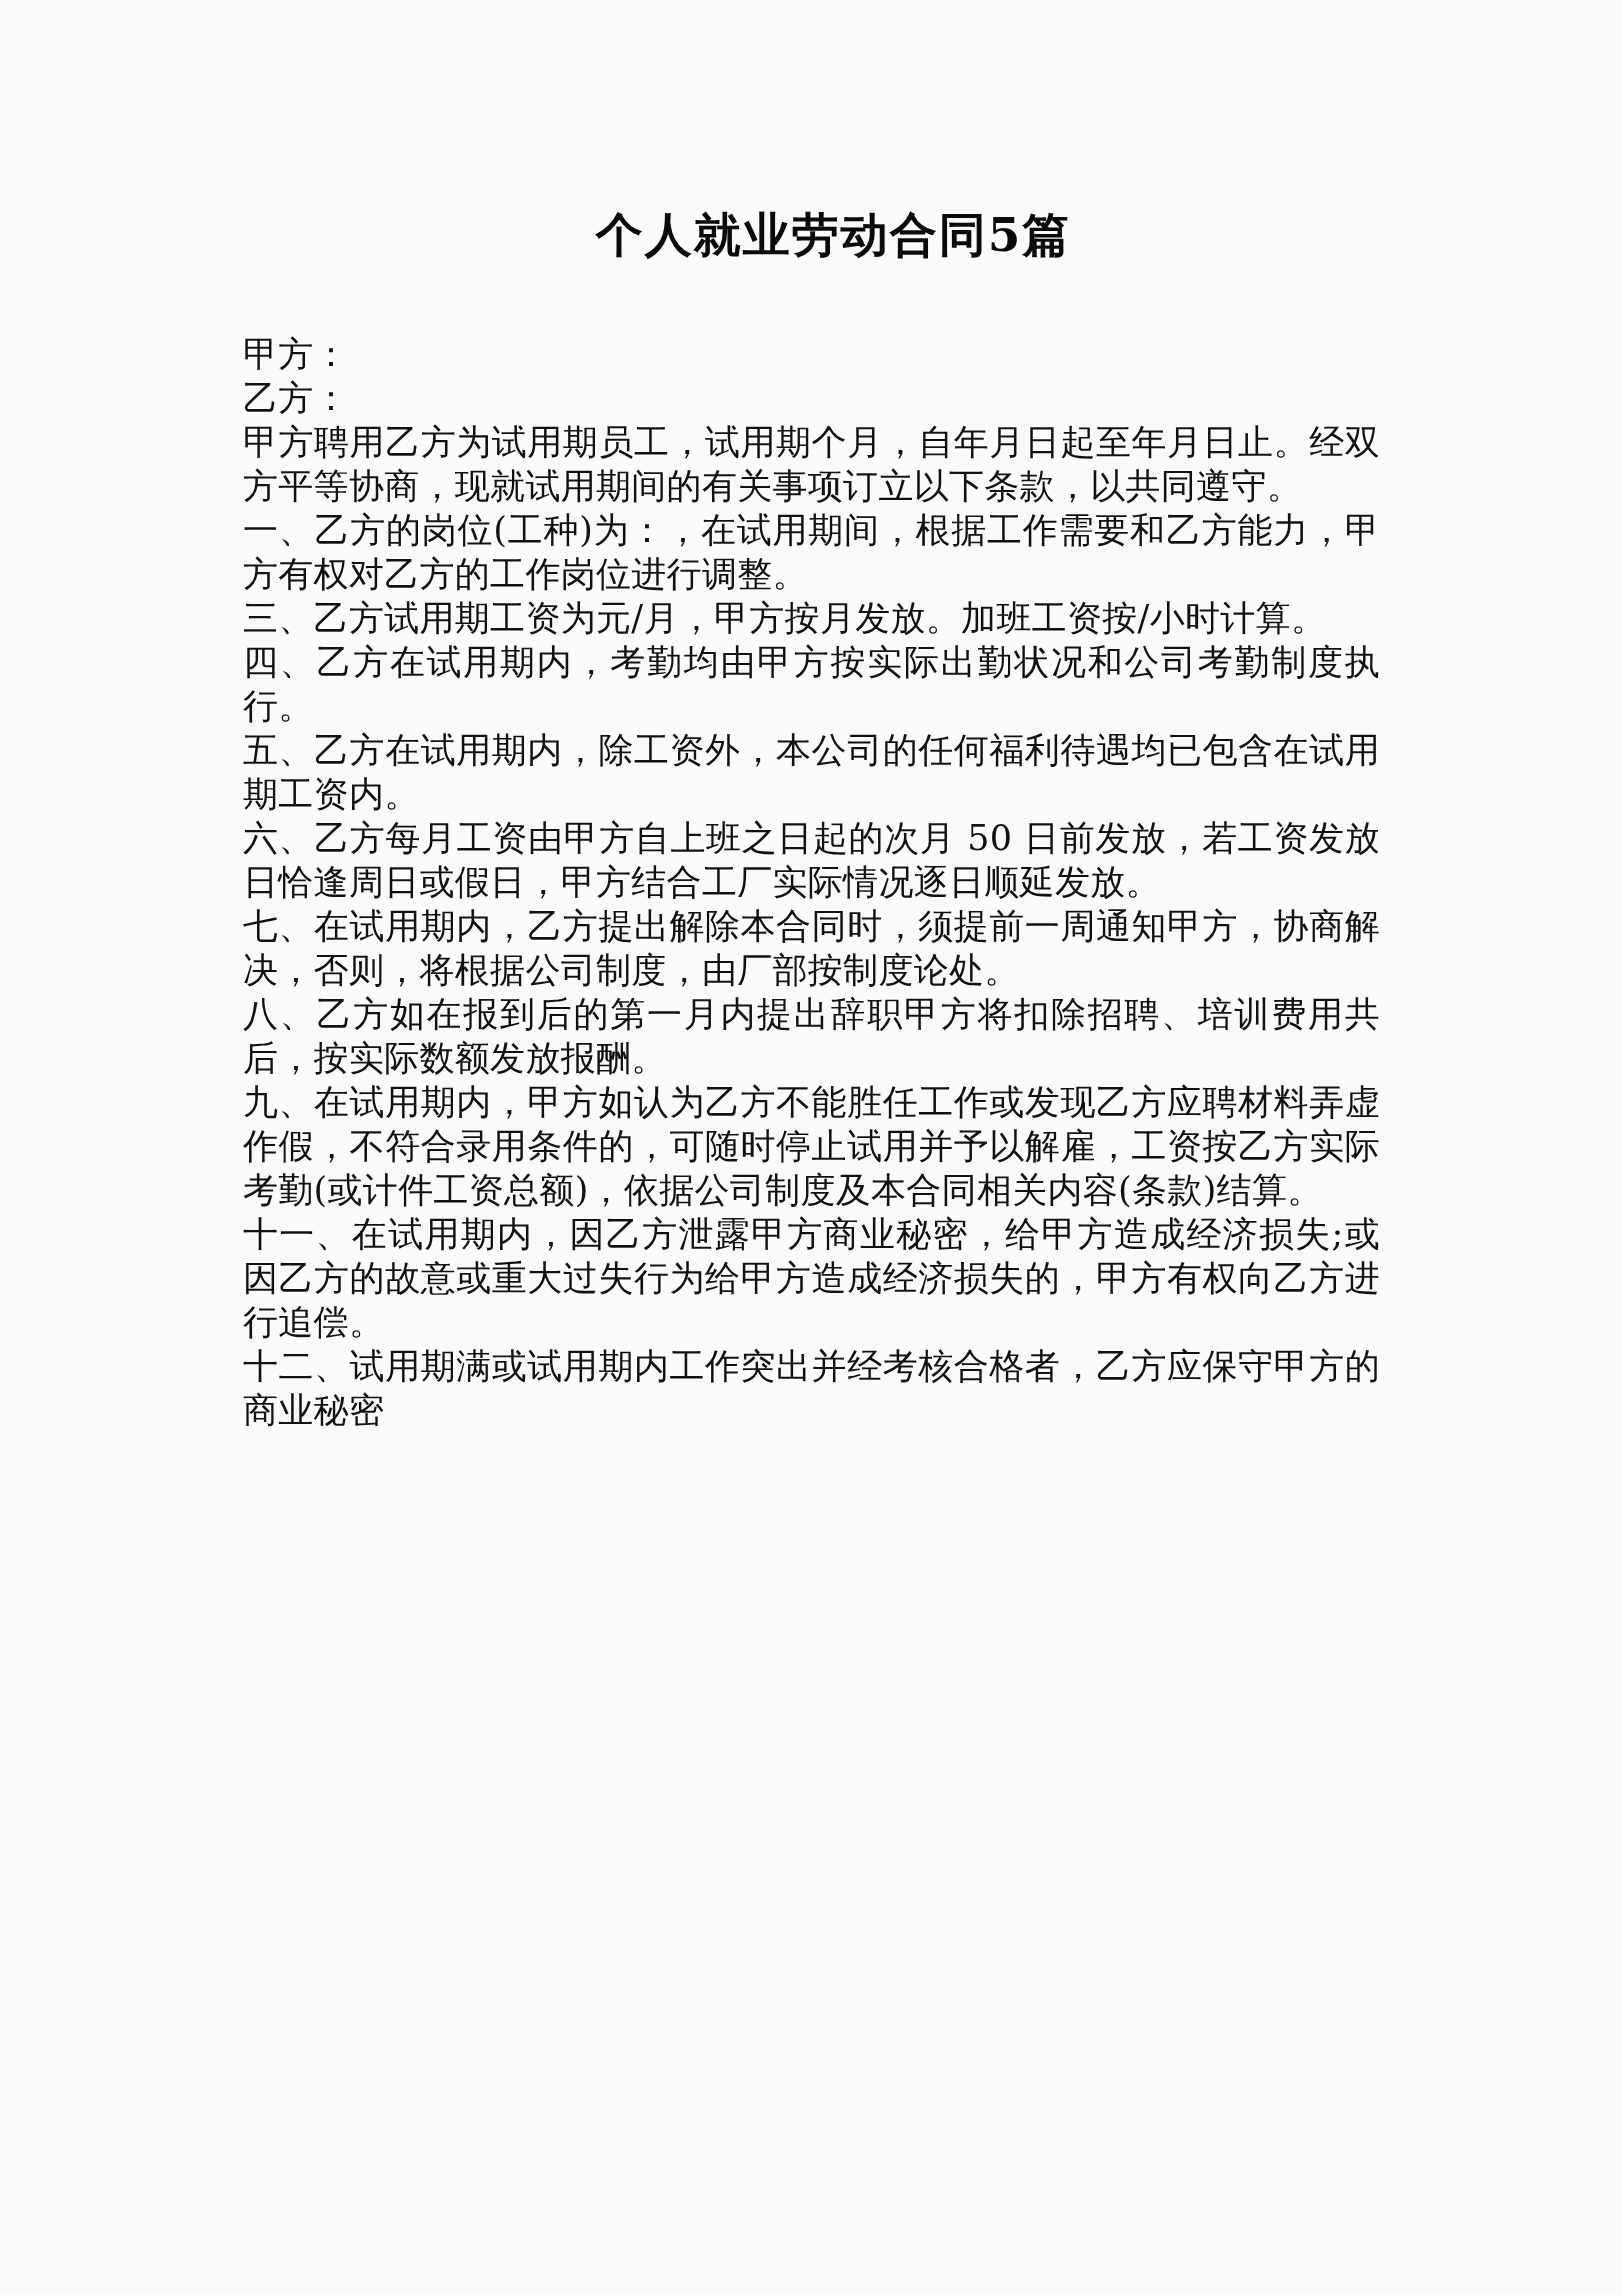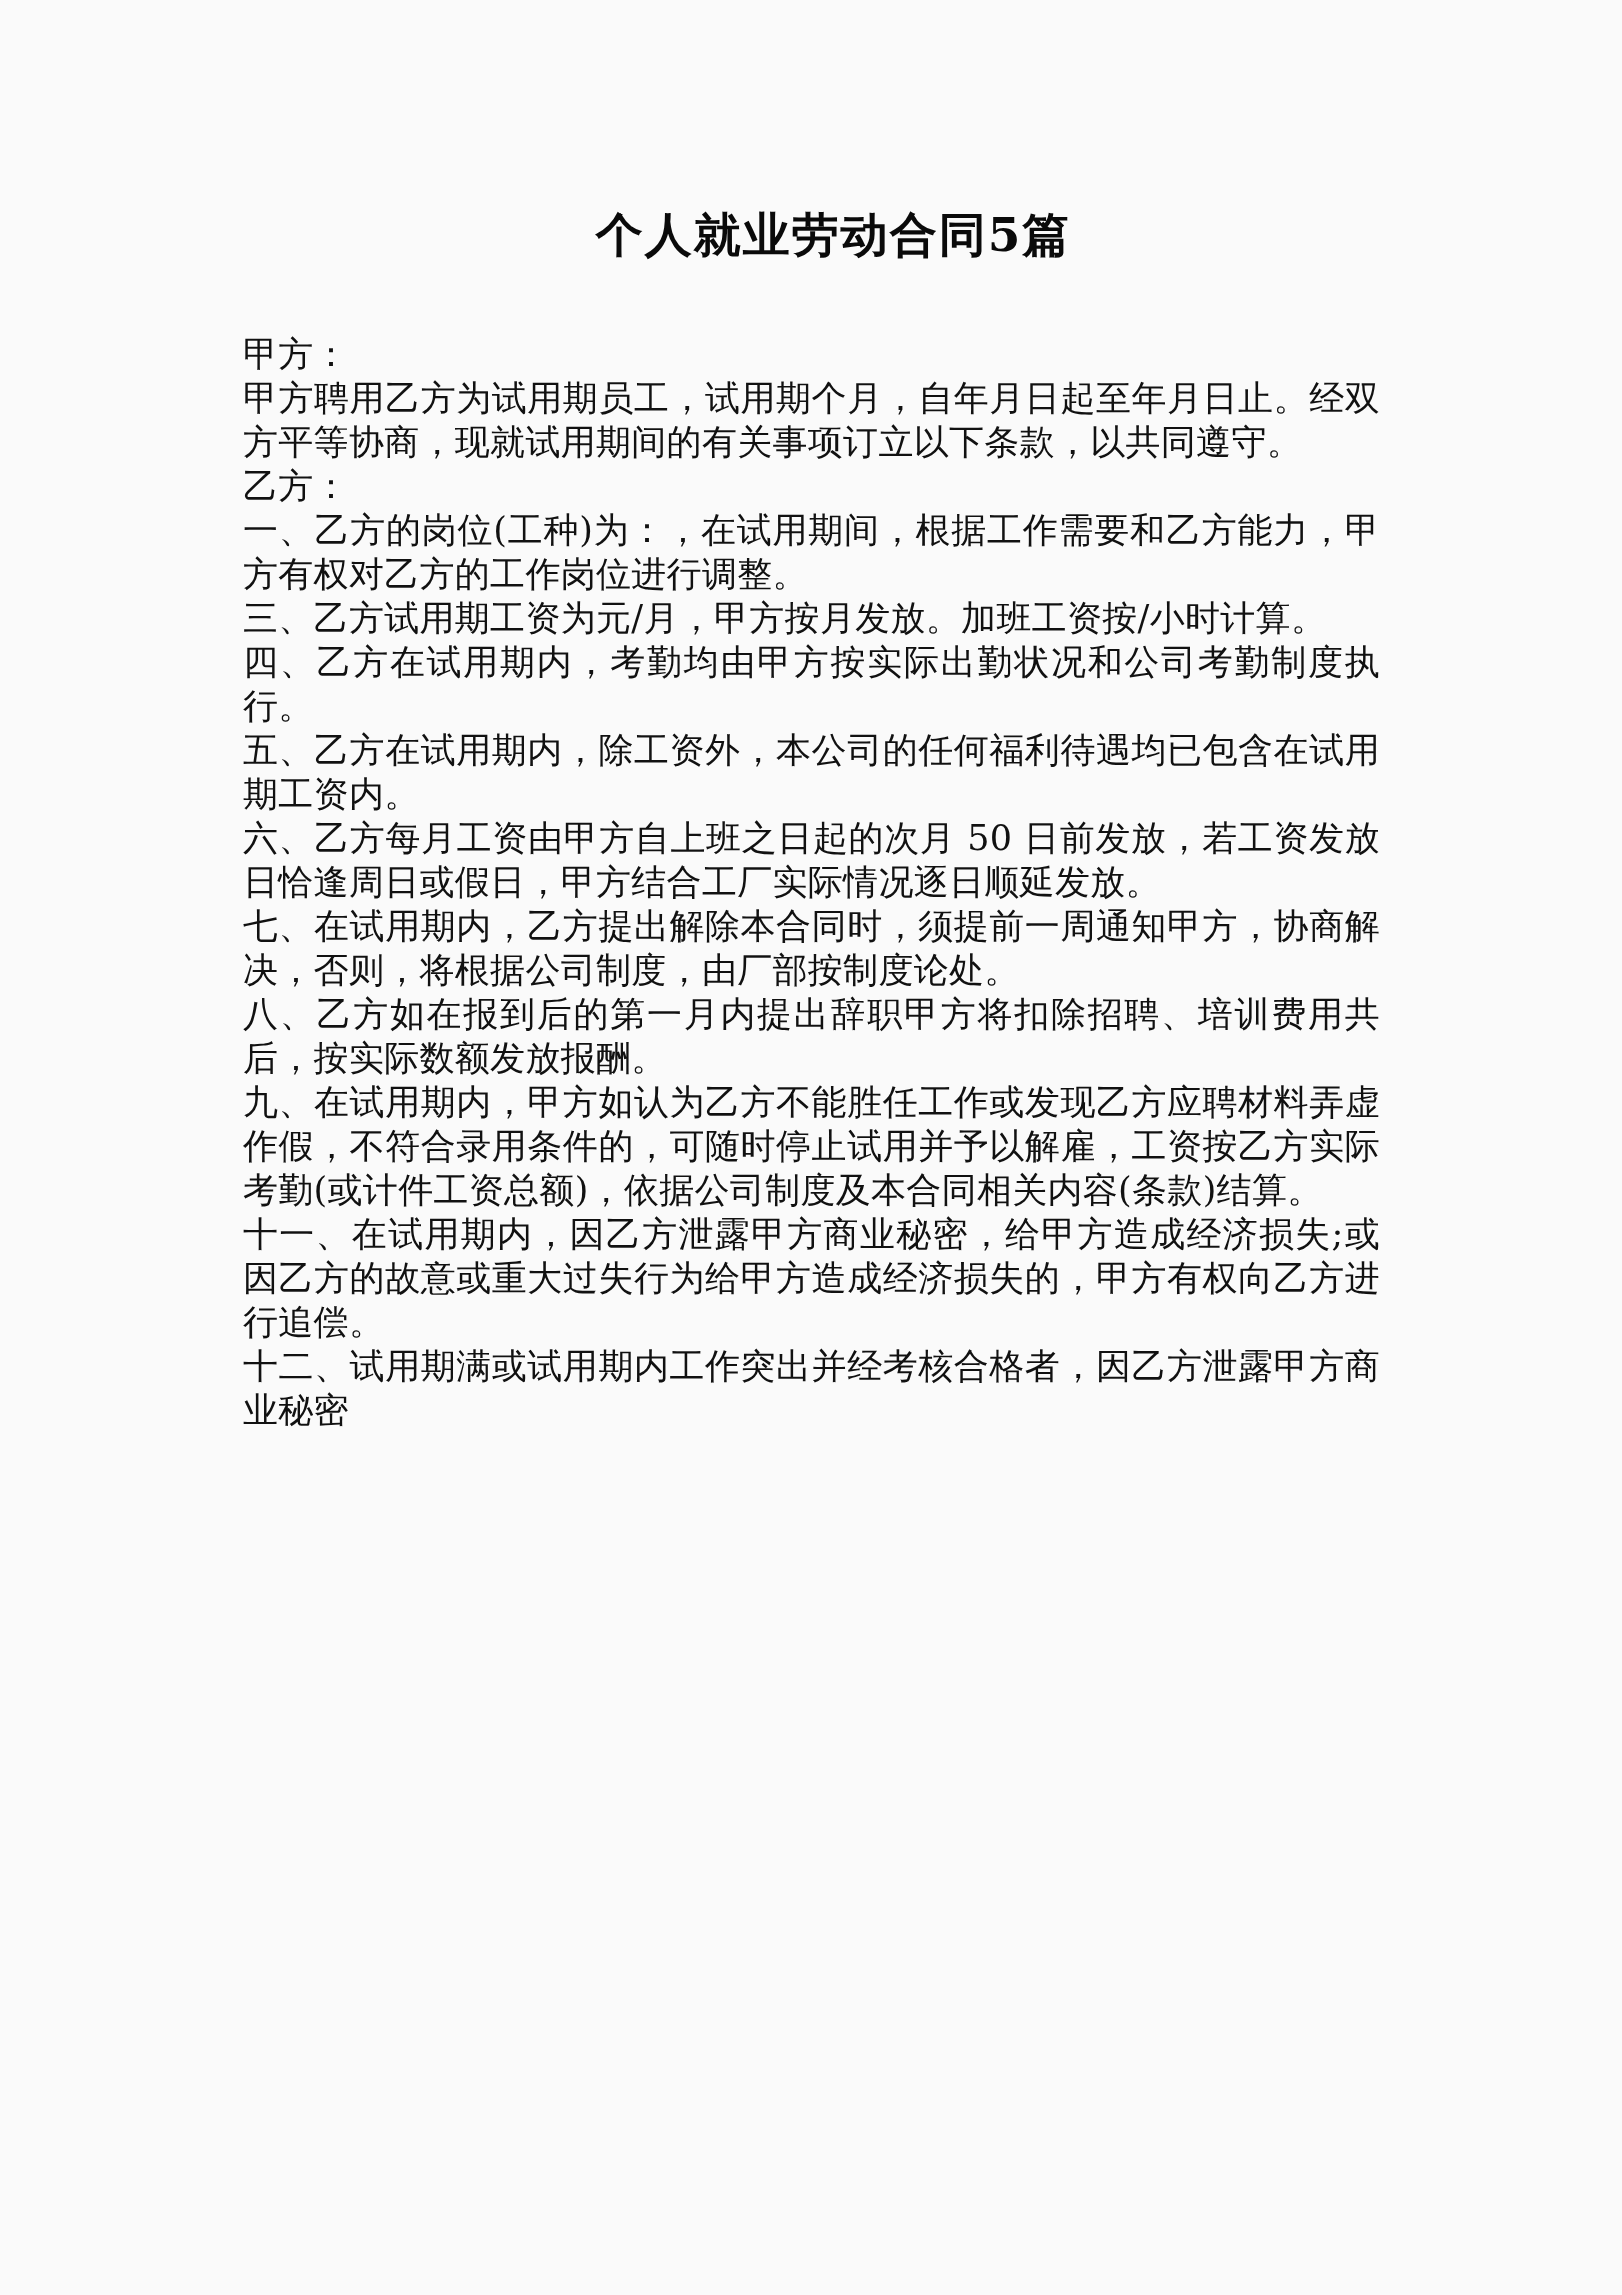--- a/index.html
+++ b/index.html
@@ -56,28 +56,28 @@
 </style>
 </head>
 <body>
 
 <div class="page">
 
   <h1 class="doc-title">个人就业劳动合同5篇</h1>
 
   <div class="body-block">
     <p class="para">甲方：</p>
+    <p class="para">乙方：</p>
     <p class="para">甲方聘用乙方为试用期员工，试用期个月，自年月日起至年月日止。经双方平等协商，现就试用期间的有关事项订立以下条款，以共同遵守。</p>
-    <p class="para">乙方：</p>
     <p class="para">一、乙方的岗位(工种)为：，在试用期间，根据工作需要和乙方能力，甲方有权对乙方的工作岗位进行调整。</p>
     <p class="para">三、乙方试用期工资为元/月，甲方按月发放。加班工资按/小时计算。</p>
     <p class="para">四、乙方在试用期内，考勤均由甲方按实际出勤状况和公司考勤制度执行。</p>
     <p class="para">五、乙方在试用期内，除工资外，本公司的任何福利待遇均已包含在试用期工资内。</p>
     <p class="para">六、乙方每月工资由甲方自上班之日起的次月 50 日前发放，若工资发放日恰逢周日或假日，甲方结合工厂实际情况逐日顺延发放。</p>
     <p class="para">七、在试用期内，乙方提出解除本合同时，须提前一周通知甲方，协商解决，否则，将根据公司制度，由厂部按制度论处。</p>
     <p class="para">八、乙方如在报到后的第一月内提出辞职甲方将扣除招聘、培训费用共后，按实际数额发放报酬。</p>
     <p class="para">九、在试用期内，甲方如认为乙方不能胜任工作或发现乙方应聘材料弄虚作假，不符合录用条件的，可随时停止试用并予以解雇，工资按乙方实际考勤(或计件工资总额)，依据公司制度及本合同相关内容(条款)结算。</p>
     <p class="para">十一、在试用期内，因乙方泄露甲方商业秘密，给甲方造成经济损失;或因乙方的故意或重大过失行为给甲方造成经济损失的，甲方有权向乙方进行追偿。</p>
-    <p class="para">十二、试用期满或试用期内工作突出并经考核合格者，因乙方泄露甲方商业秘密</p>
+    <p class="para">十二、试用期满或试用期内工作突出并经考核合格者，乙方应保守甲方的商业秘密</p>
   </div>
 
 </div>
 
 
 </body></html>

